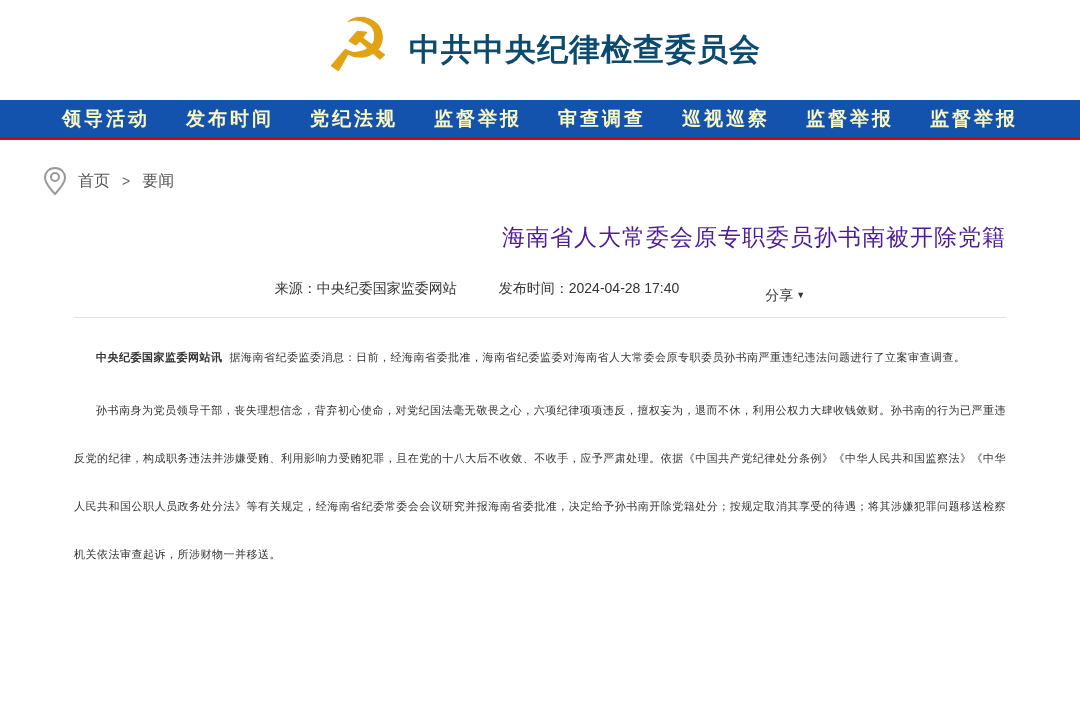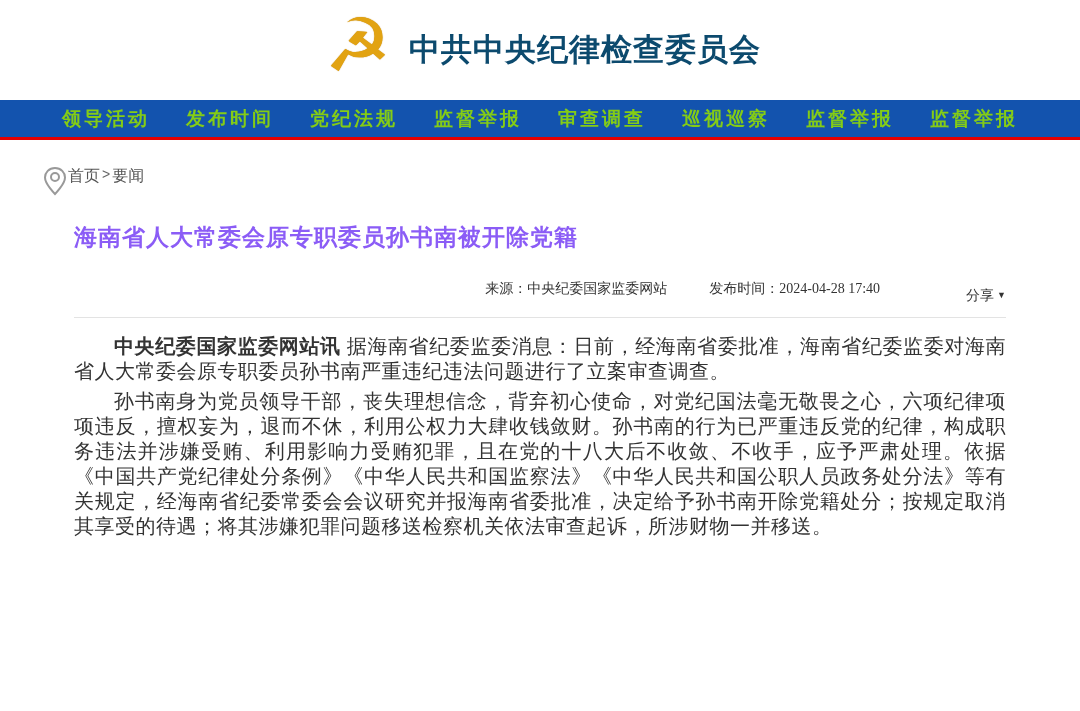--- a/index.html
+++ b/index.html
@@ -32,60 +32,61 @@
   }
 
   
   .nav-bar {
     height: 40px; background: #1353ae;
     border-bottom: 3px solid #e60000;
     display: flex; align-items: center; justify-content: space-between;
     padding: 0 62px;
   }
   .nav-item {
-    color: #84cc16; font-size: 19px; font-weight: bold;
+    color: #fef9c3; font-size: 19px; font-weight: bold;
     letter-spacing: 3px; text-decoration: none; cursor: pointer;
     white-space: nowrap;
   }
 
   
   .breadcrumb {
-    display: flex; align-items: flex-start; 
+    display: flex; align-items: center; gap: 10px;
     padding: 26px 0 0 42px; color: #555; font-size: 16px;
   }
   .pin-icon { width: 26px; height: 30px; display: inline-block; }
   .crumb { color: #555; cursor: pointer; text-decoration: none; }
   .crumb-sep { color: #666; font-size: 14px; padding: 0 2px; }
 
   
   .article { width: 932px; margin: 0 auto; }
   .article-title {
     margin-top: 26px;
-    text-align: left;
-    font-size: 23px; font-weight: bold; color: #8b5cf6;
+    text-align: right;
+    font-size: 23px; font-weight: normal; color: #4c1d95;
     letter-spacing: 1px;
   }
   .article-meta {
     margin-top: 20px;
-    display: flex; justify-content: flex-end; align-items: center;
+    display: flex; justify-content: center; align-items: center;
     font-size: 14px; color: #333;
   }
   .meta-group { white-space: nowrap; }
   .meta-src { margin-right: 42px; }
-  .meta-time { margin-right: 86px; font-family: Liberation Serif, serif; }
+  .meta-time { margin-right: 86px; }
   .share-btn { cursor: pointer; white-space: nowrap; margin-top: 14px; }
   .caret-down { font-size: 9px; color: #333; vertical-align: 2px; margin-left: 3px; }
   .meta-divider { border: none; border-top: 1px solid #e3e3e3; margin-top: 12px; }
 
   .article-body { margin-top: 16px; }
   .article-body p {
-    font-size: 20px; color: #333; line-height: 25px;
+    font-size: 11px; color: #333; line-height: 48px;
     text-align: justify; text-indent: 2em;
     margin-bottom: 5px;
     letter-spacing: 0.5px;
+    font-family: Liberation Mono, monospace;
   }
   .lead-bold { font-weight: bold; }
 </style>
 </head>
 <body>
 
 <div class="page">
 
   <header class="site-header">
     <div class="org">

